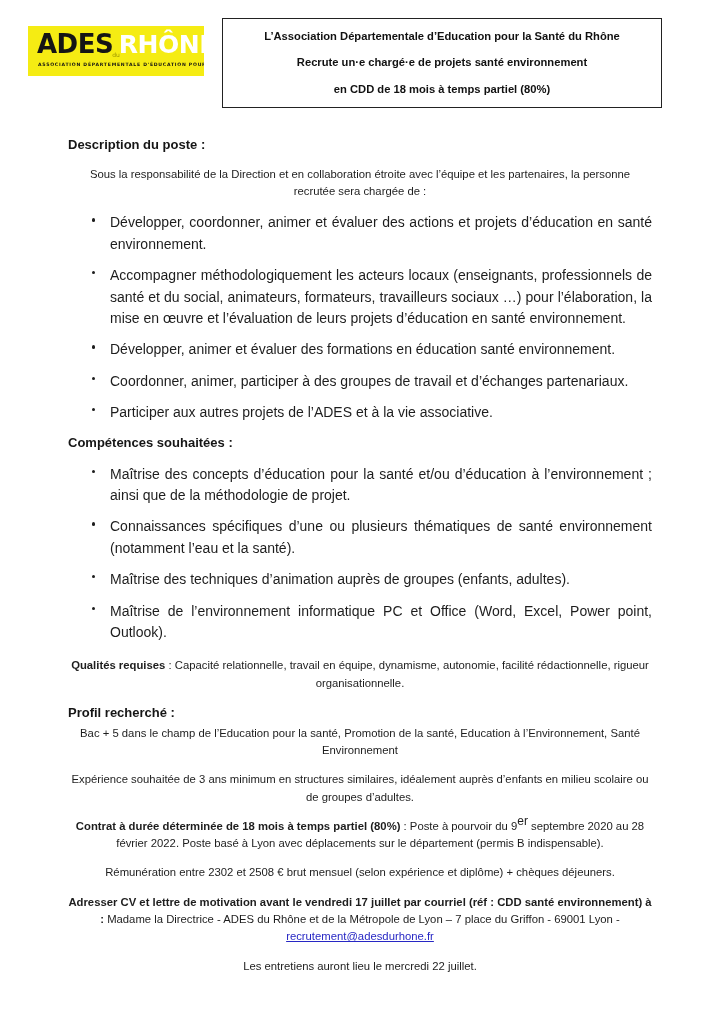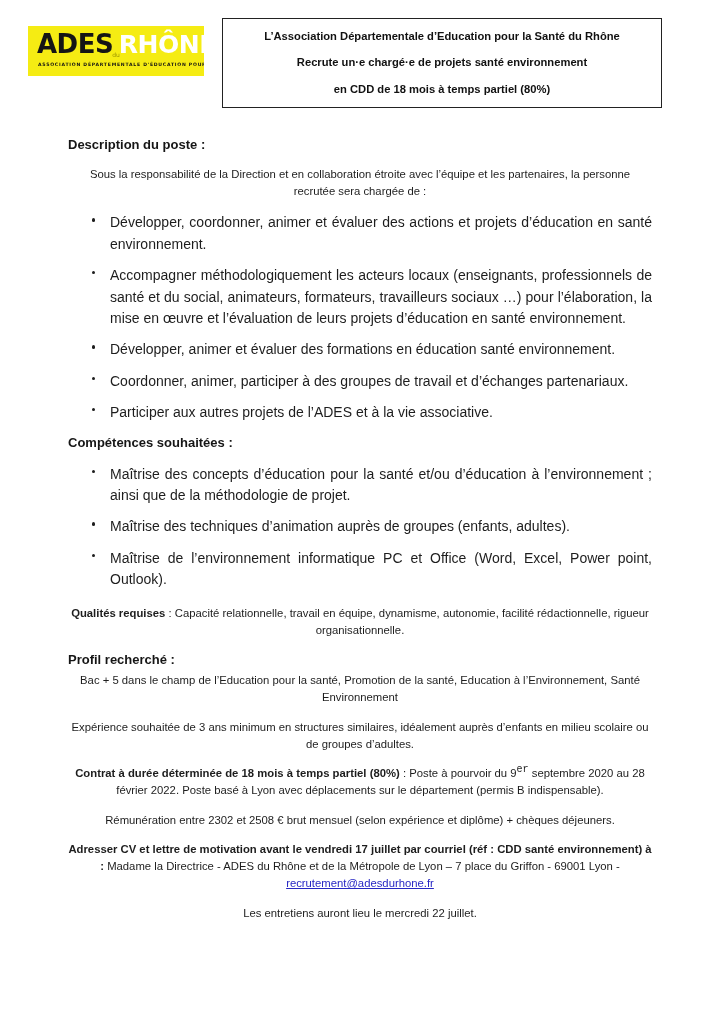--- a/index.html
+++ b/index.html
@@ -161,24 +161,23 @@
     left: 24px;
     top: 6px;
     width: 3.2px;
     height: 3.2px;
     border-radius: 50%;
     background: #1d1d1d;
   }
   ul.bullets.last { margin-bottom: 14px; }
 
   sup.ord {
-    font-size: 10px;
+    font-size: 12px;
     vertical-align: super;
     line-height: 0;
-    font-family: Liberation Mono, monospace;
   }
 
   a.maillink {
     color: #2727C4;
     text-decoration: underline;
   }
 </style>
 </head>
 <body>
 
@@ -211,20 +210,21 @@
       <li>Accompagner méthodologiquement les acteurs locaux (enseignants, professionnels de santé et du social, animateurs, formateurs, travailleurs sociaux …) pour l’élaboration, la mise en œuvre et l’évaluation de leurs projets d’éducation en santé environnement.</li>
       <li>Développer, animer et évaluer des formations en éducation santé environnement.</li>
       <li>Coordonner, animer, participer à des groupes de travail et d’échanges partenariaux.</li>
       <li>Participer aux autres projets de l’ADES et à la vie associative.</li>
     </ul>
 
     <div class="h-sec">Compétences souhaitées :</div>
 
     <ul class="bullets last">
       <li>Maîtrise des concepts d’éducation pour la santé et/ou d’éducation à l’environnement ; ainsi que de la méthodologie de projet.</li>
+      <li>Connaissances spécifiques d’une ou plusieurs thématiques de santé environnement (notamment l’eau et la santé).</li>
       <li>Maîtrise des techniques d’animation auprès de groupes (enfants, adultes).</li>
       <li>Maîtrise de l’environnement informatique PC et Office (Word, Excel, Power point, Outlook).</li>
     </ul>
 
     <p class="para"><span class="lead-in">Qualités requises</span><span> : Capacité relationnelle, travail en équipe, dynamisme, autonomie, facilité rédactionnelle, rigueur organisationnelle.</span></p>
 
     <div class="h-sec" style="margin-bottom:2px;">Profil recherché :</div>
     <p class="para">Bac + 5 dans le champ de l’Education pour la santé, Promotion de la santé, Education à l’Environnement, Santé Environnement</p>
     <p class="para">Expérience souhaitée de 3 ans minimum en structures similaires, idéalement auprès d’enfants en milieu scolaire ou de groupes d’adultes.</p>
 

